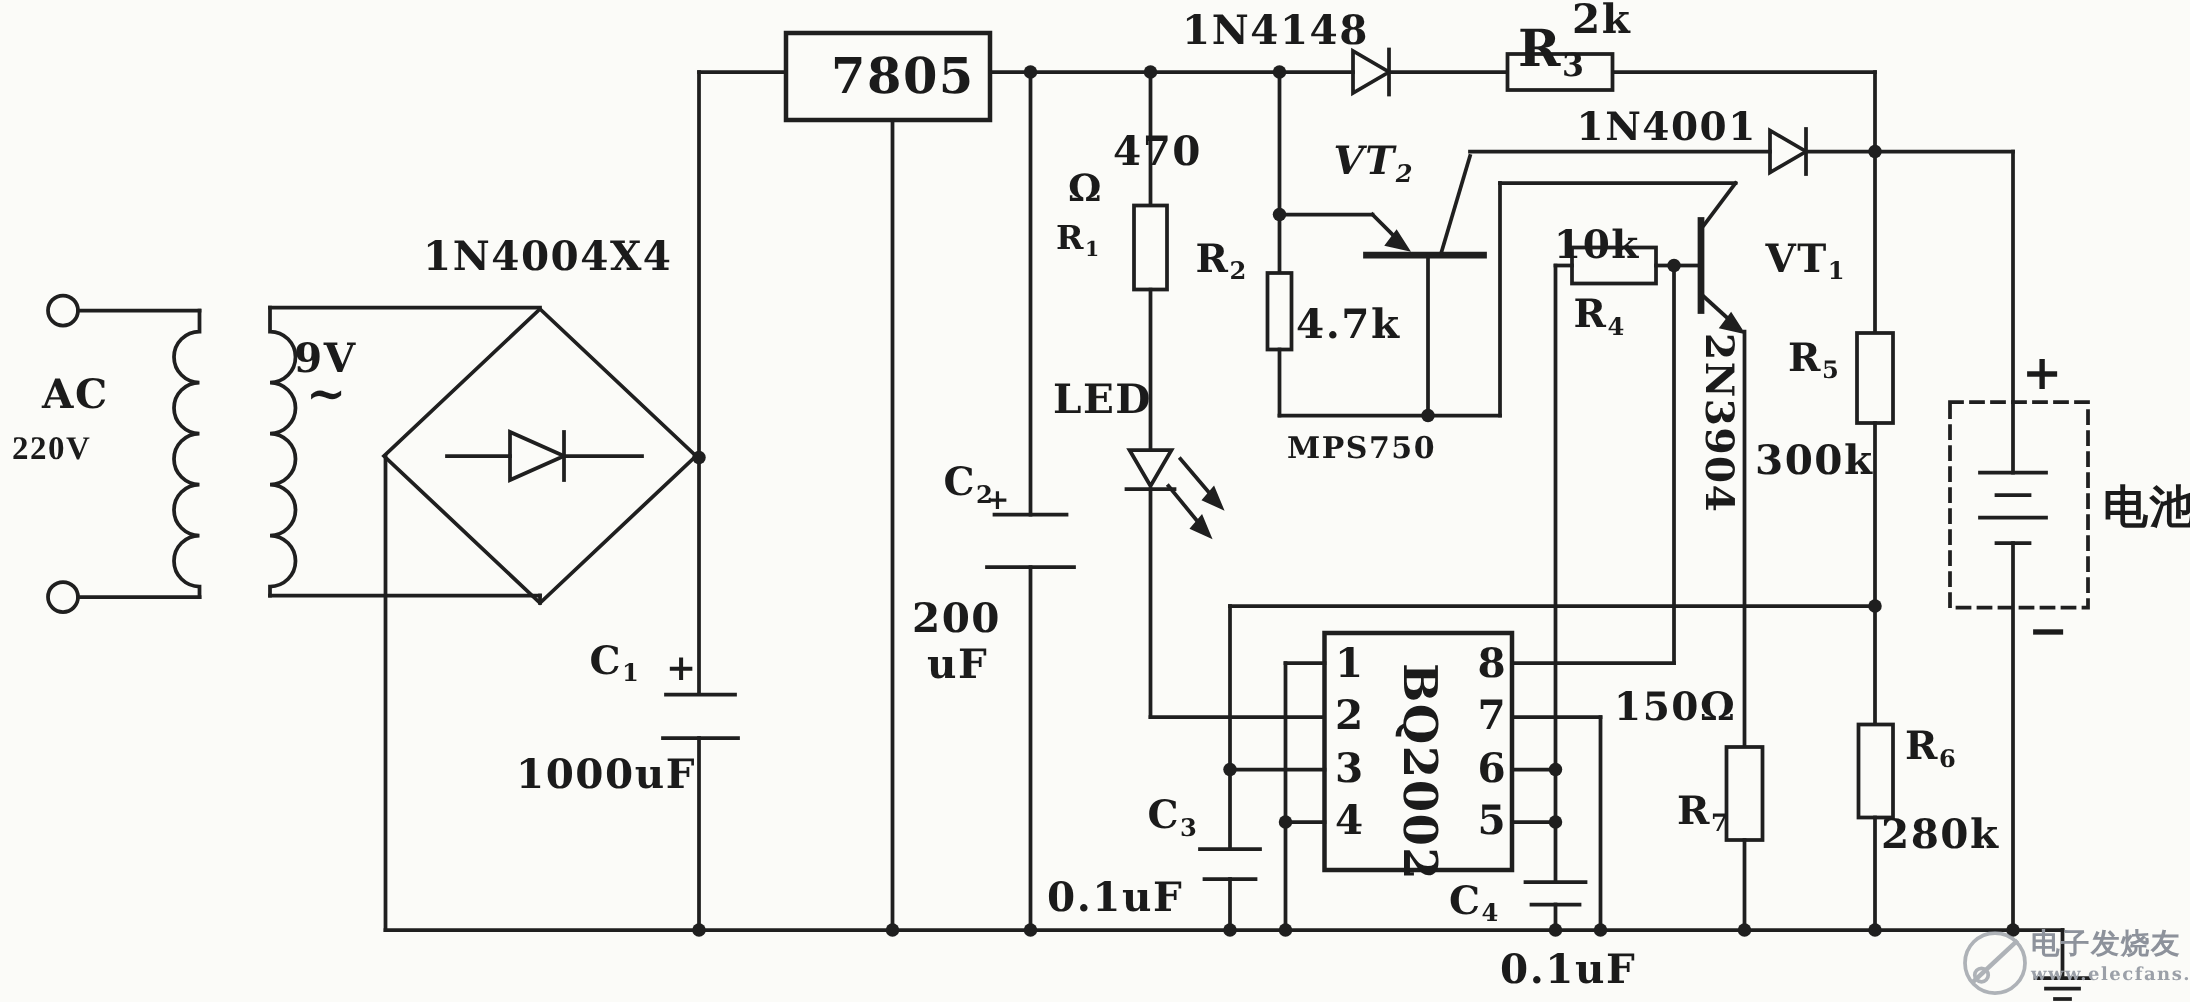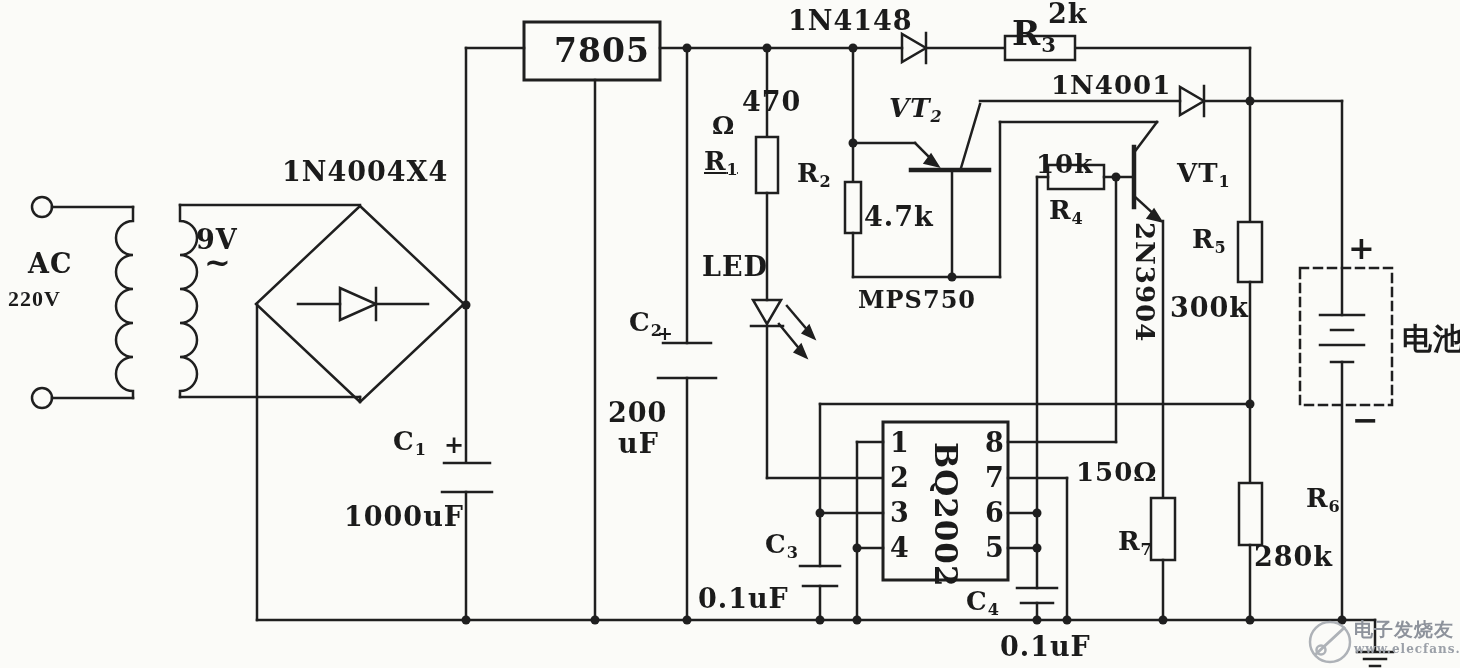--- a/index.html
+++ b/index.html
@@ -229,24 +229,24 @@
       <div class="lbl" style="left: 8px; top: 288px; font-size: 22px; font-family: Liberation Serif, serif;"><span>220V</span></div>
       <div class="lbl" style="left: 196px; top: 226px; font-size: 27px;"><span>9V</span></div>
       <div class="lbl" style="left: 204px; top: 246px; font-size: 32px;"><span>~</span></div>
       <div class="lbl" style="left: 282px; top: 158px; font-size: 27px;"><span>1N4004X4</span></div>
       <div class="lbl" style="left: 554px; top: 34px; font-size: 33px;"><span>7805</span></div>
       <div class="lbl" style="left: 788px; top: 7px; font-size: 27px;"><span>1N4148</span></div>
       <div class="lbl" style="left: 994px; top: 16px; font-size: 34px; margin-left: 18px;"><span>R</span><span class="sub">3</span></div>
       <div class="lbl" style="left: 1048px; top: 0px; font-size: 27px;"><span>2k</span></div>
       <div class="lbl" style="left: 1051px; top: 72px; font-size: 26px;"><span>1N4001</span></div>
       <div class="lbl" style="left: 889px; top: 95px; font-size: 26px; font-style: italic;"><span>VT</span><span class="sub">2</span></div>
-      <div class="lbl" style="left: 858px; top: 288px; font-size: 24px;"><span>MPS750</span></div>
+      <div class="lbl" style="left: 858px; top: 288px; font-size: 20px;"><span>MPS750</span></div>
       <div class="lbl" style="left: 694px; top: 88px; font-size: 27px; margin-left: 48px;"><span>470</span></div>
       <div class="lbl" style="left: 712px; top: 113px; font-size: 25px;"><span>Ω</span></div>
-      <div class="lbl" style="left: 704px; top: 148px; font-size: 26px; text-decoration: underline;"><span>R</span><span class="sub">1</span></div>
+      <div class="lbl" style="left: 704px; top: 148px; font-size: 22px;"><span>R</span><span class="sub">1</span></div>
       <div class="lbl" style="left: 797px; top: 160px; font-size: 26px;"><span>R</span><span class="sub">2</span></div>
       <div class="lbl" style="left: 864px; top: 203px; font-size: 27px;"><span>4.7k</span></div>
       <div class="lbl" style="left: 702px; top: 253px; font-size: 27px;"><span>LED</span></div>
       <div class="lbl" style="left: 629px; top: 309px; font-size: 26px;"><span>C</span><span class="sub">2</span></div>
       <div class="lbl" style="left: 657px; top: 324px; font-size: 19px;"><span>+</span></div>
       <div class="lbl" style="left: 608px; top: 399px; font-size: 27px;"><span>200</span></div>
       <div class="lbl" style="left: 618px; top: 430px; font-size: 27px;"><span>uF</span></div>
       <div class="lbl" style="left: 393px; top: 428px; font-size: 26px;"><span>C</span><span class="sub">1</span></div>
       <div class="lbl" style="left: 444px; top: 433px; font-size: 24px;"><span>+</span></div>
       <div class="lbl" style="left: 344px; top: 503px; font-size: 27px;"><span>1000uF</span></div>
@@ -258,21 +258,21 @@
       <div class="lbl" style="left: 890px; top: 429px; font-size: 27px;"><span>1</span></div>
       <div class="lbl" style="left: 890px; top: 464px; font-size: 27px;"><span>2</span></div>
       <div class="lbl" style="left: 890px; top: 499px; font-size: 27px;"><span>3</span></div>
       <div class="lbl" style="left: 890px; top: 534px; font-size: 27px;"><span>4</span></div>
       <div class="lbl" style="left: 985px; top: 429px; font-size: 27px;"><span>8</span></div>
       <div class="lbl" style="left: 985px; top: 464px; font-size: 27px;"><span>7</span></div>
       <div class="lbl" style="left: 985px; top: 499px; font-size: 27px;"><span>6</span></div>
       <div class="lbl" style="left: 985px; top: 534px; font-size: 27px;"><span>5</span></div>
       <div class="lbl" style="left: 1192px; top: 226px; font-size: 26px;"><span>R</span><span class="sub">5</span></div>
       <div class="lbl" style="left: 1170px; top: 294px; font-size: 27px;"><span>300k</span></div>
-      <div class="lbl" style="left: 1306px; top: 485px; font-size: 26px;"><span>R</span><span class="sub">6</span></div>
+      <div class="lbl" style="left: 1270px; top: 485px; font-size: 26px;"><span>R</span><span class="sub">6</span></div>
       <div class="lbl" style="left: 1254px; top: 543px; font-size: 27px;"><span>280k</span></div>
       <div class="lbl" style="left: 1076px; top: 459px; font-size: 26px;"><span>150Ω</span></div>
       <div class="lbl" style="left: 1118px; top: 528px; font-size: 26px;"><span>R</span><span class="sub">7</span></div>
       <div class="lbl" style="left: 765px; top: 531px; font-size: 26px; text-align: right;"><span>C</span><span class="sub">3</span></div>
       <div class="lbl" style="left: 698px; top: 585px; font-size: 27px;"><span>0.1uF</span></div>
       <div class="lbl" style="left: 966px; top: 588px; font-size: 26px;"><span>C</span><span class="sub">4</span></div>
       <div class="lbl" style="left: 1000px; top: 633px; font-size: 27px;"><span>0.1uF</span></div>
       <div class="lbl" style="left: 1348px; top: 232px; font-size: 32px;"><span>+</span></div>
       <div class="lbl" style="left: 1352px; top: 404px; font-size: 32px;"><span>−</span></div>
       <div class="lbl" style="left: 1402px; top: 324px; font-size: 30px;"><span>电池</span></div>

